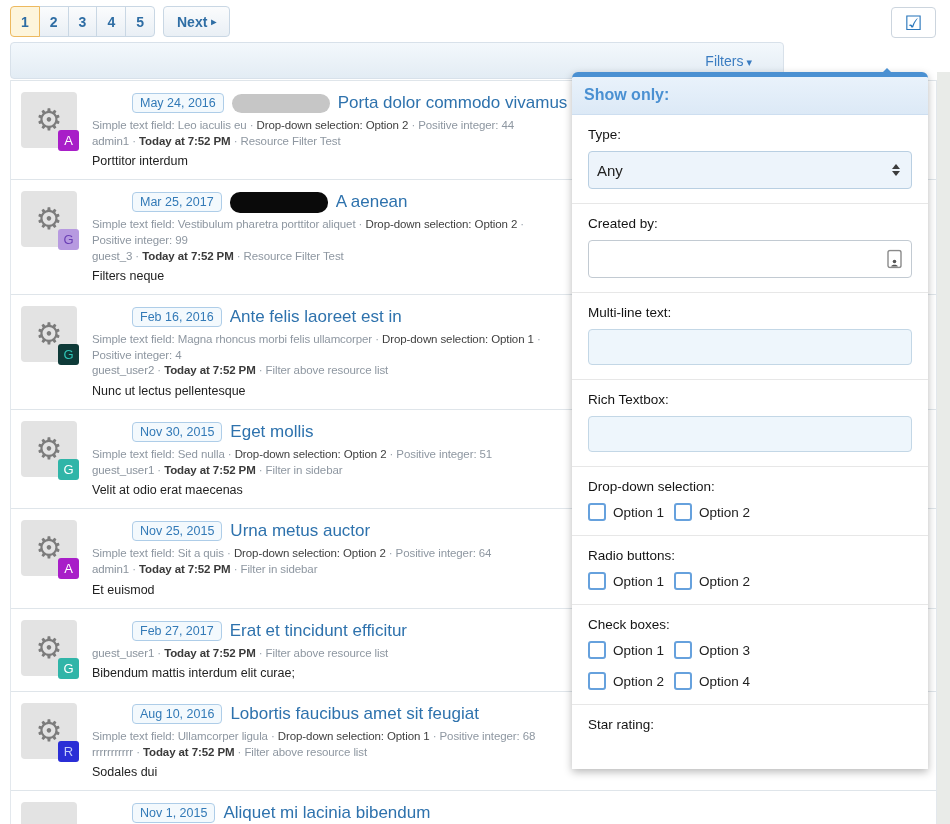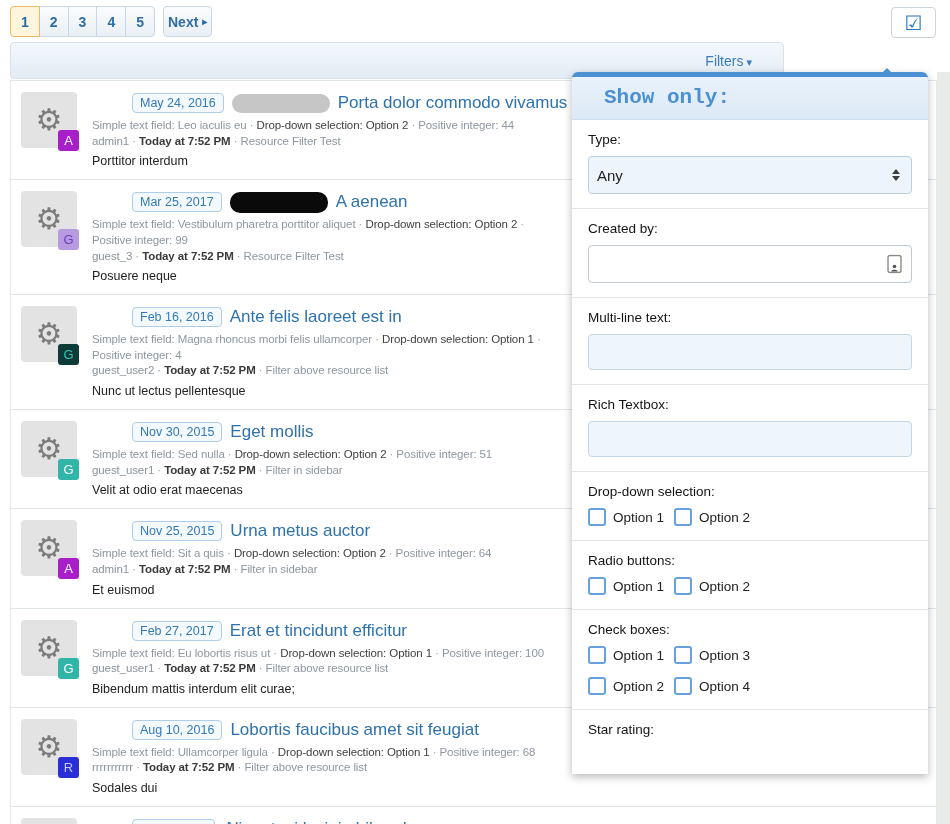--- a/index.html
+++ b/index.html
@@ -11,21 +11,21 @@
   .pagination{position:absolute;left:10px;top:6px;display:flex;align-items:stretch;}
   .page-btn{
     height:31px;min-width:14px;padding:0 10px;font-size:14px;font-weight:bold;
     color:#2e6da4;background:linear-gradient(#fbfcfd,#e9eff5);
     border:1px solid #c9d7e4;margin-left:-1px;display:flex;align-items:center;justify-content:center;
     cursor:pointer;box-sizing:border-box;
   }
   .page-btn:first-child{border-radius:4px 0 0 4px;margin-left:0;}
   .page-btn.last-in-group{border-radius:0 4px 4px 0;}
   .page-btn.active{background:#fdf5dc;border-color:#edb95f;z-index:2;position:relative;}
-  .next-btn{margin-left:8px;border-radius:4px;padding:0 4px;}
+  .next-btn{margin-left:8px;border-radius:4px;padding:0 13px;}
   .next-arrow{font-size:10px;margin-left:4px;color:#2e6da4;}
   .select-btn{
     position:absolute;right:14px;top:7px;width:45px;height:31px;background:#fff;
     border:1px solid #ccd5de;border-radius:4px;display:flex;align-items:center;justify-content:center;cursor:pointer;
   }
   .check-icon{color:#2976bb;font-size:20px;line-height:1;}
   
   .filters-band{
     position:absolute;left:10px;top:42px;width:774px;height:37px;box-sizing:border-box;
     background:linear-gradient(#f3f8fc,#e3ecf4);border:1px solid #d8e1ea;border-radius:4px;
@@ -70,22 +70,22 @@
   .filter-panel{
     position:absolute;left:572px;top:72px;width:356px;box-sizing:border-box;background:#fff;
     border-top:5px solid #4a90d2;border-radius:6px 6px 0 0;z-index:5;
     box-shadow:0 3px 9px rgba(0,0,0,.28);
   }
   .panel-caret{
     position:absolute;top:-14px;left:306px;width:0;height:0;
     border:9px solid transparent;border-bottom:9px solid #4a90d2;border-top-width:5px;
   }
   .panel-header{
-    background:linear-gradient(#e9f2fb,#dcE9f6);color:#4a90d2;font-size:21px;font-weight:bold;
-    padding:9px 32px 10px;border-bottom:1px solid #cddef0;border-radius:2px 2px 0 0;font-family:Liberation Mono, monospace;
+    background:linear-gradient(#e9f2fb,#dcE9f6);color:#4a90d2;font-size:16px;font-weight:bold;
+    padding:9px 12px 10px;border-bottom:1px solid #cddef0;border-radius:2px 2px 0 0;
   }
   .fp-section{padding:12px 16px 14px;border-top:1px solid #e7e7e7;}
   .fp-section:first-of-type{border-top:none;}
   .fp-section.stars-section{padding-bottom:28px;}
   .fp-label{font-size:13.5px;color:#141414;margin-bottom:9px;}
   .fp-select{
     height:36px;background:#edf4fb;border:1px solid #b9cfe2;border-radius:4px;position:relative;
     display:flex;align-items:center;padding:0 8px;font-size:15px;color:#222;cursor:pointer;
   }
   .updown{position:absolute;right:11px;top:50%;transform:translateY(-50%);display:flex;flex-direction:column;gap:2px;}
@@ -157,21 +157,21 @@
       <span class="badge" style="background: rgb(183, 154, 224); color: rgb(106, 63, 181);">G</span>
     </div>
     <div class="content">
       <div class="title-line">
         <span class="date-badge">Mar 25, 2017</span>
         <span class="pill black"></span>
         <a class="title">A aenean</a>
       </div>
       <div class="meta meta1"><span class="seg-light">Simple text field: Vestibulum pharetra porttitor aliquet</span><span class="sep"> · </span><span class="seg-dark">Drop-down selection: Option 2</span><span class="sep"> · </span><br><span class="seg-light">Positive integer: 99</span></div>
       <div class="meta meta2"><span class="seg-mid">guest_3</span><span class="sep"> · </span><span class="seg-bold">Today at 7:52 PM</span><span class="sep"> · </span><span class="seg-light">Resource Filter Test</span></div>
-      <div class="desc">Posuere neque</div>
+      <div class="desc">Filters neque</div>
     </div>
   </div>
 
   <div class="row">
     <div class="avatar">
       <span class="gear">⚙</span>
       <span class="badge" style="background: rgb(14, 58, 56); color: rgb(46, 196, 182);">G</span>
     </div>
     <div class="content">
       <div class="title-line">
@@ -223,21 +223,20 @@
     <div class="avatar">
       <span class="gear">⚙</span>
       <span class="badge" style="background: rgb(48, 181, 168); color: rgb(255, 255, 255);">G</span>
     </div>
     <div class="content">
       <div class="title-line">
         <span class="date-badge">Feb 27, 2017</span>
 
         <a class="title">Erat et tincidunt efficitur</a>
       </div>
-      <div class="meta meta1"><span class="seg-light">Simple text field: Eu lobortis risus ut</span><span class="sep"> · </span><span class="seg-dark">Drop-down selection: Option 1</span><span class="sep"> · </span><span class="seg-light">Positive integer: 100</span></div>
       <div class="meta meta2"><span class="seg-mid">guest_user1</span><span class="sep"> · </span><span class="seg-bold">Today at 7:52 PM</span><span class="sep"> · </span><span class="seg-light">Filter above resource list</span></div>
       <div class="desc">Bibendum mattis interdum elit curae;</div>
     </div>
   </div>
 
   <div class="row">
     <div class="avatar">
       <span class="gear">⚙</span>
       <span class="badge" style="background: rgb(42, 46, 214); color: rgb(195, 205, 250);">R</span>
     </div>

